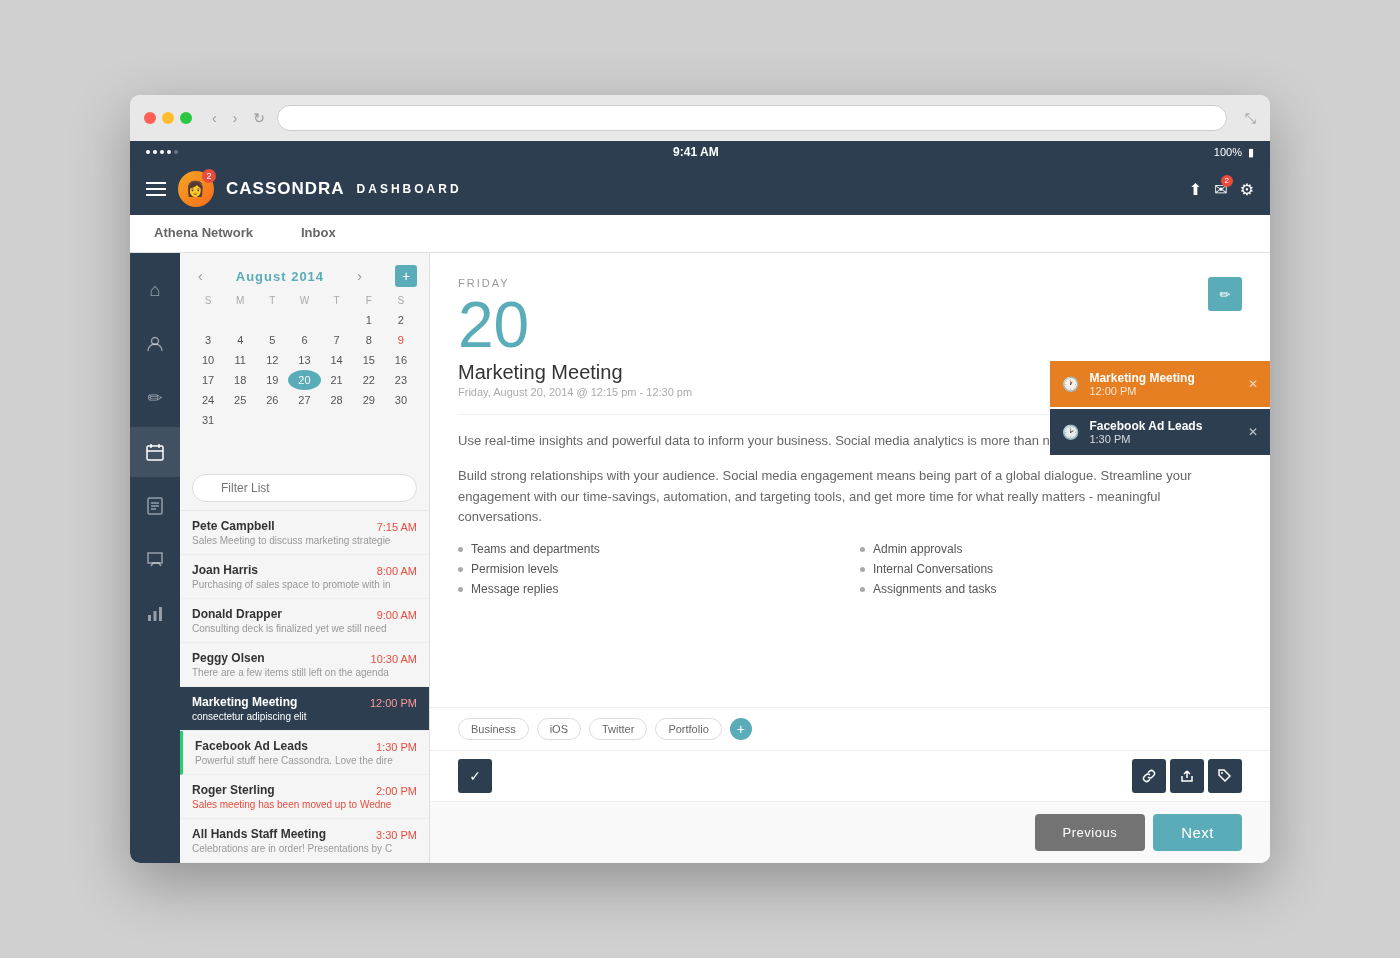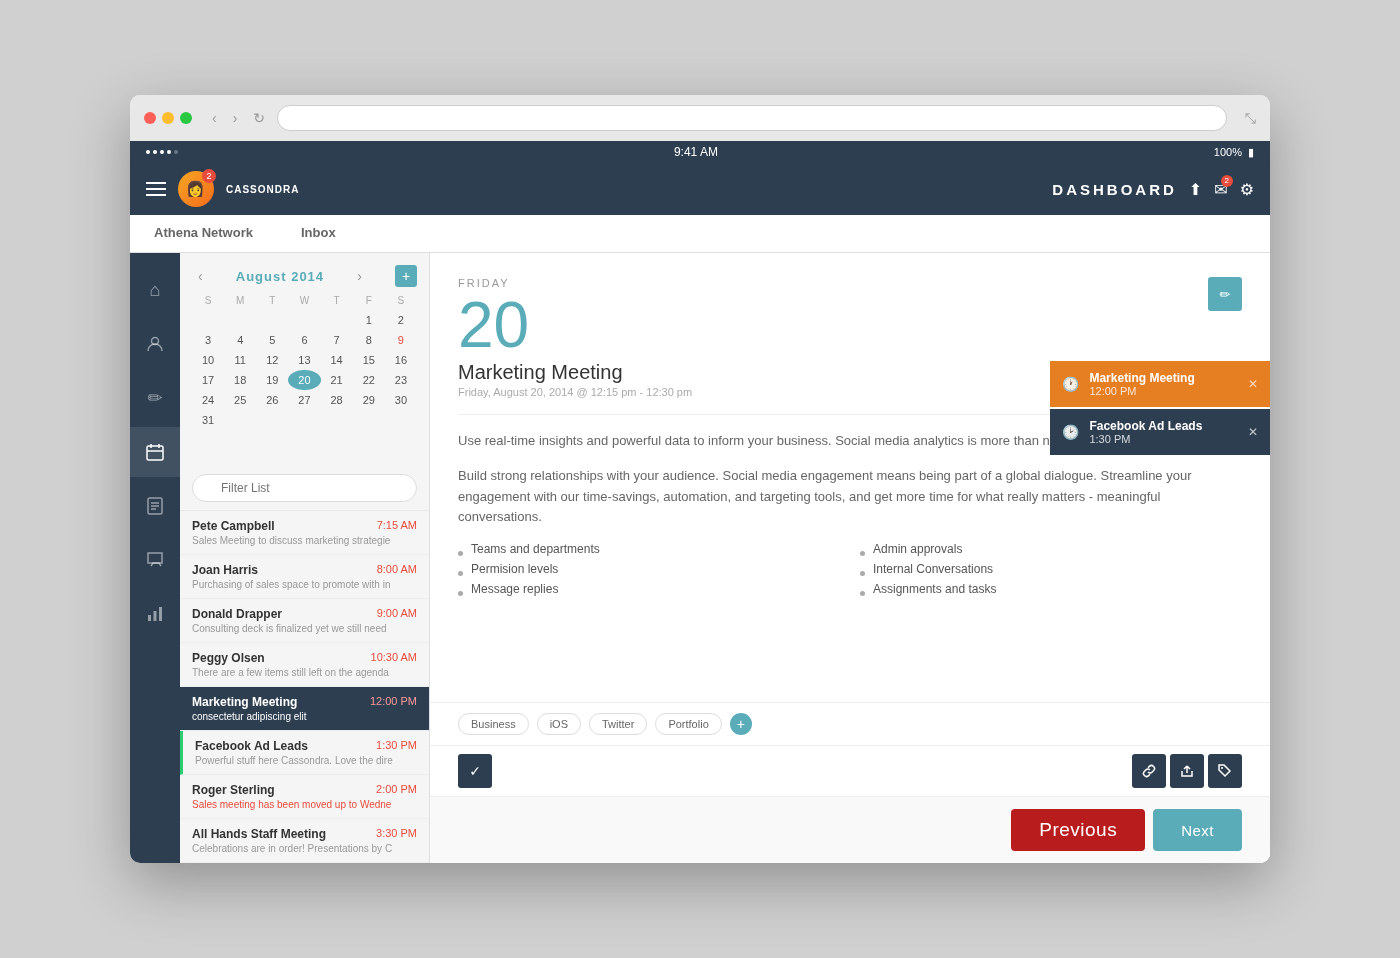--- a/index.html
+++ b/index.html
@@ -86,21 +86,21 @@
       justify-content: space-between;
       align-items: center;
       padding: 4px 16px;
       color: white;
       font-size: 11px;
     }
 
     .status-left { display: flex; gap: 3px; }
     .status-dot { width: 4px; height: 4px; border-radius: 50%; background: white; }
 
-    .status-center { font-size: 12px; font-weight: 400; }
+    .status-center { font-size: 12px; font-weight: 700; }
 
     .status-right { display: flex; align-items: center; gap: 6px; font-size: 11px; }
 
     .app-header {
       background: #2c3e50;
       display: flex;
       align-items: center;
       padding: 8px 16px;
       gap: 12px;
     }
@@ -128,30 +128,30 @@
       width: 14px;
       height: 14px;
       border-radius: 50%;
       display: flex;
       align-items: center;
       justify-content: center;
     }
 
     .user-name {
       color: white;
-      font-size: 10px;
+      font-size: 17px;
       font-weight: 600;
       letter-spacing: 1px;
     }
 
     .header-title {
       flex: 1;
-      text-align: right;
-      color: white;
-      font-size: 15px;
+      text-align: left;
+      color: white;
+      font-size: 12px;
       font-weight: 700;
       letter-spacing: 3px;
     }
 
     .header-actions {
       display: flex;
       gap: 12px;
       align-items: center;
     }
 
@@ -395,21 +395,21 @@
     .event-item.active .event-title,
     .event-item.active .event-subtitle { color: white; }
 
     .event-item.has-indicator {
       border-left: 3px solid #2ecc71;
     }
 
     .event-header {
       display: flex;
       justify-content: space-between;
-      align-items: flex-start;
+      align-items: flex-end;
     }
 
     .event-title {
       font-size: 12px;
       font-weight: 600;
       color: #333;
     }
 
     .event-time {
       font-size: 11px;
@@ -507,21 +507,21 @@
 
     .detail-features {
       display: grid;
       grid-template-columns: 1fr 1fr;
       gap: 6px 20px;
       margin: 14px 0;
     }
 
     .feature-item {
       display: flex;
-      align-items: flex-end;
+      align-items: center;
       gap: 8px;
       font-size: 12px;
       color: #555;
     }
 
     .feature-dot {
       width: 5px;
       height: 5px;
       border-radius: 50%;
       background: #aaa;
@@ -607,25 +607,25 @@
       padding: 12px 28px;
       display: flex;
       justify-content: flex-end;
       gap: 8px;
       background: #f9f9f9;
       border-top: 1px solid #eee;
     }
 
     .nav-prev-btn {
       padding: 10px 28px;
-      background: #b91c1c;
+      background: #737373;
       border: none;
       border-radius: 4px;
       color: white;
-      font-size: 19px;
+      font-size: 13px;
       font-weight: 500;
       cursor: pointer;
       letter-spacing: 0.5px;
     }
 
     .nav-next-btn {
       padding: 10px 28px;
       background: #5aacb8;
       border: none;
       border-radius: 4px;

